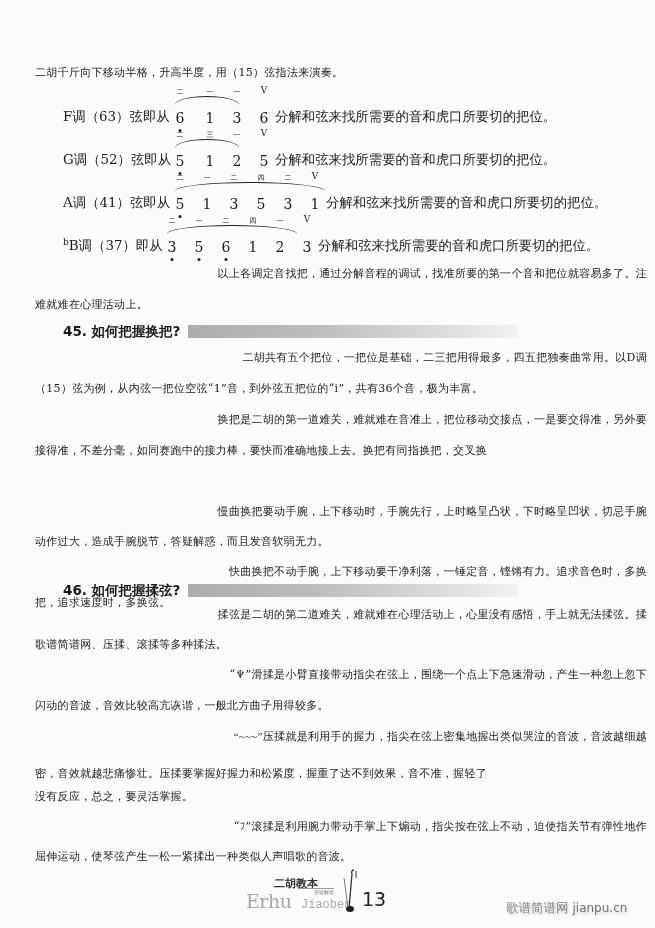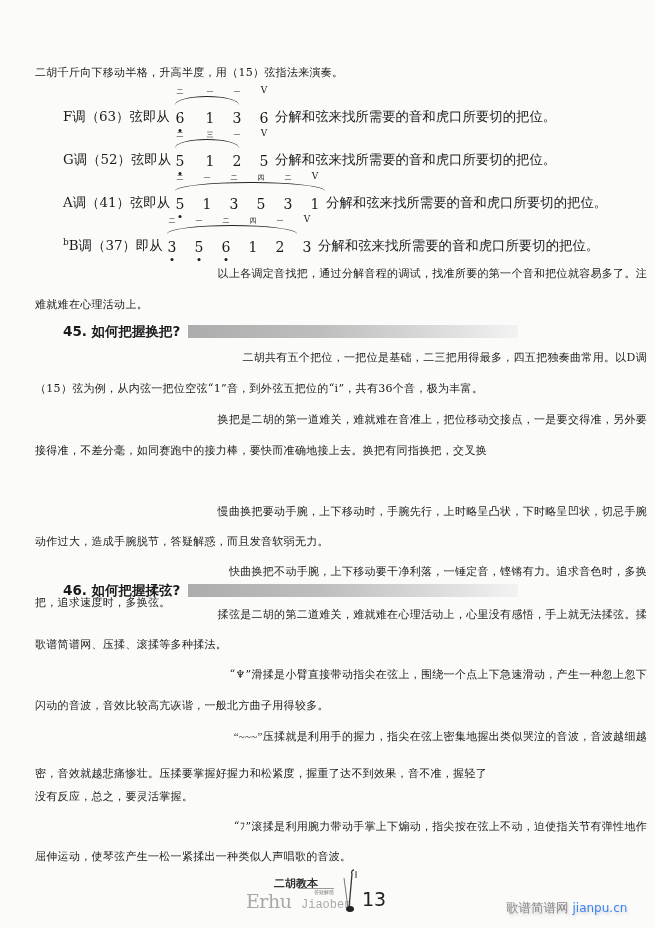--- a/index.html
+++ b/index.html
@@ -71,21 +71,21 @@
     }
     .footer-erhu-icon { position: absolute; left: 98px; top: 0; width: 20px; height: 46px; }
     .footer-page {
       position: absolute; left: 118px; top: 20px; font-family: "DejaVu Sans", "Liberation Sans", sans-serif;
       font-size: 19px; color: #222;
     }
     .watermark {
       position: absolute; left: 506px; top: 900px; font-size: 12.5px; color: #888;
       font-family: "DejaVu Serif", serif; text-shadow: 1px 2px 3px #ccc;
     }
-    .watermark .wm-url { font-family: "DejaVu Sans", sans-serif; color: #3b82f6; font-size: 12px; }
+    .watermark .wm-url { font-family: "DejaVu Sans", sans-serif; color: #737373; font-size: 12px; }
   </style>
 </head>
 <body>
 
 <div class="page">
 
   <div class="line" style="top:64px;">二胡千斤向下移动半格，升高半度，用（15）弦指法来演奏。</div>
 
   <div class="jp-row" style="top:88px;">
     <span class="jp-prefix">F调（63）弦即从</span>

